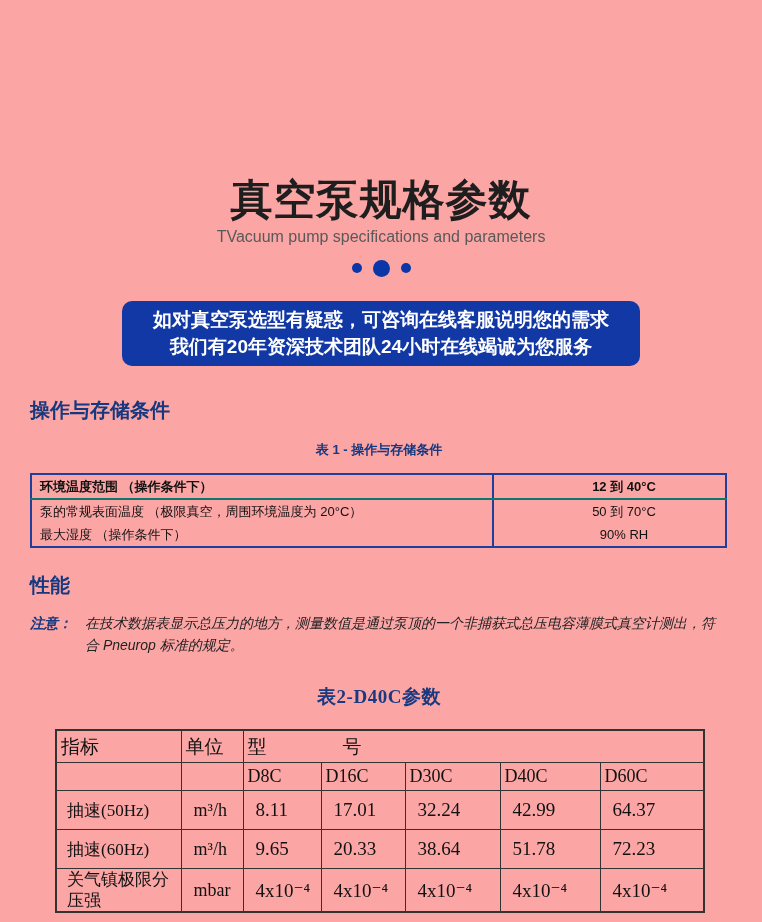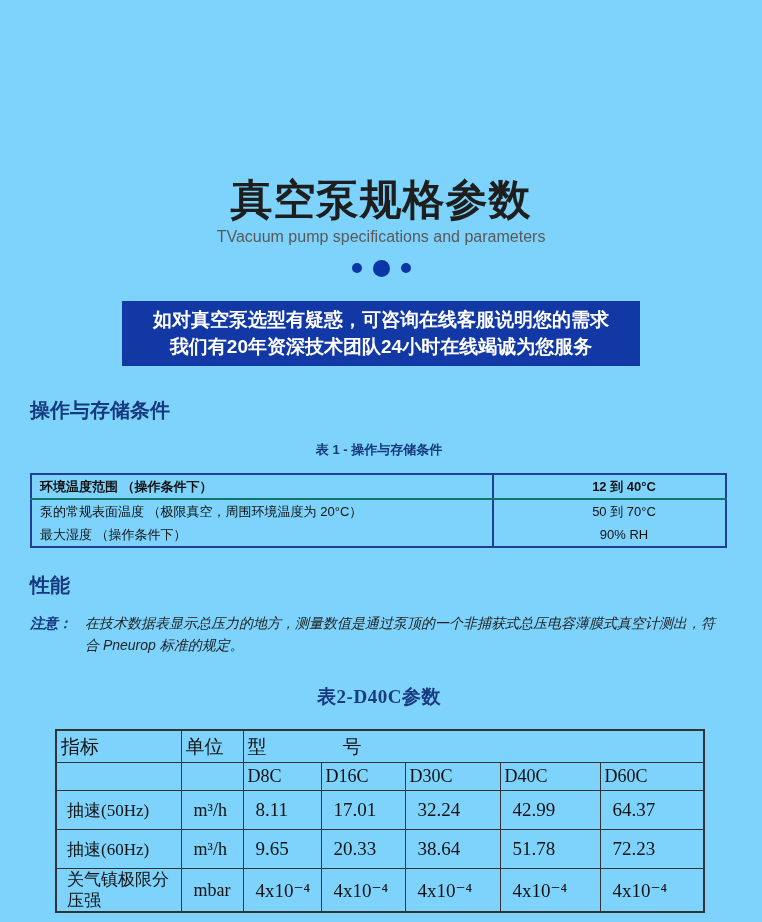--- a/index.html
+++ b/index.html
@@ -1,31 +1,31 @@
 <!DOCTYPE html>
 <html><head>
 <meta charset="utf-8">
 <style>
   html,body{margin:0;padding:0;background:#fff;}
   .page{
-    width:762px;height:922px;background:#7dd3fc;overflow:hidden;position:relative;
+    width:762px;height:922px;background:#fca5a5;overflow:hidden;position:relative;
     font-family:"Liberation Sans","DejaVu Sans",sans-serif;color:#111;
   }
   
   .hero{text-align:center;padding-top:176px;}
   .title{margin:0;font-size:42px;line-height:1.15;font-weight:900;color:#1e1e1e;letter-spacing:1px;}
   .subtitle{margin-top:2px;font-size:16px;line-height:21px;color:#595959;}
   .dots{margin-top:12px;display:flex;justify-content:center;align-items:center;gap:11px;height:18px;}
   .dot{background:#0a36a8;border-radius:50%;}
   .dot.s{width:10px;height:10px;}
   .dot.l{width:17px;height:17px;}
   
   .banner{
     width:518px;margin:24px auto 0;background:#1238a5;color:#ffffff;
-    text-align:center;font-size:19px;font-weight:700;line-height:27px;padding:5px 0 6px;
+    text-align:center;font-size:19px;font-weight:700;line-height:27px;padding:5px 0 6px;border-radius:10px;
   }
   
   .content{padding:0 34px 0 30px;}
   .section-heading{margin:0;font-size:20px;font-weight:800;color:#16387e;line-height:23px;font-family:Liberation Serif, serif;}
   .h-op{margin-top:33px;}
   .h-perf{margin-top:26px;}
   .table-caption{margin-top:20px;text-align:center;font-size:13px;font-weight:700;color:#16387e;line-height:16px;}
   
   table.t1{
     border-collapse:collapse;width:697px;margin-top:15px;

